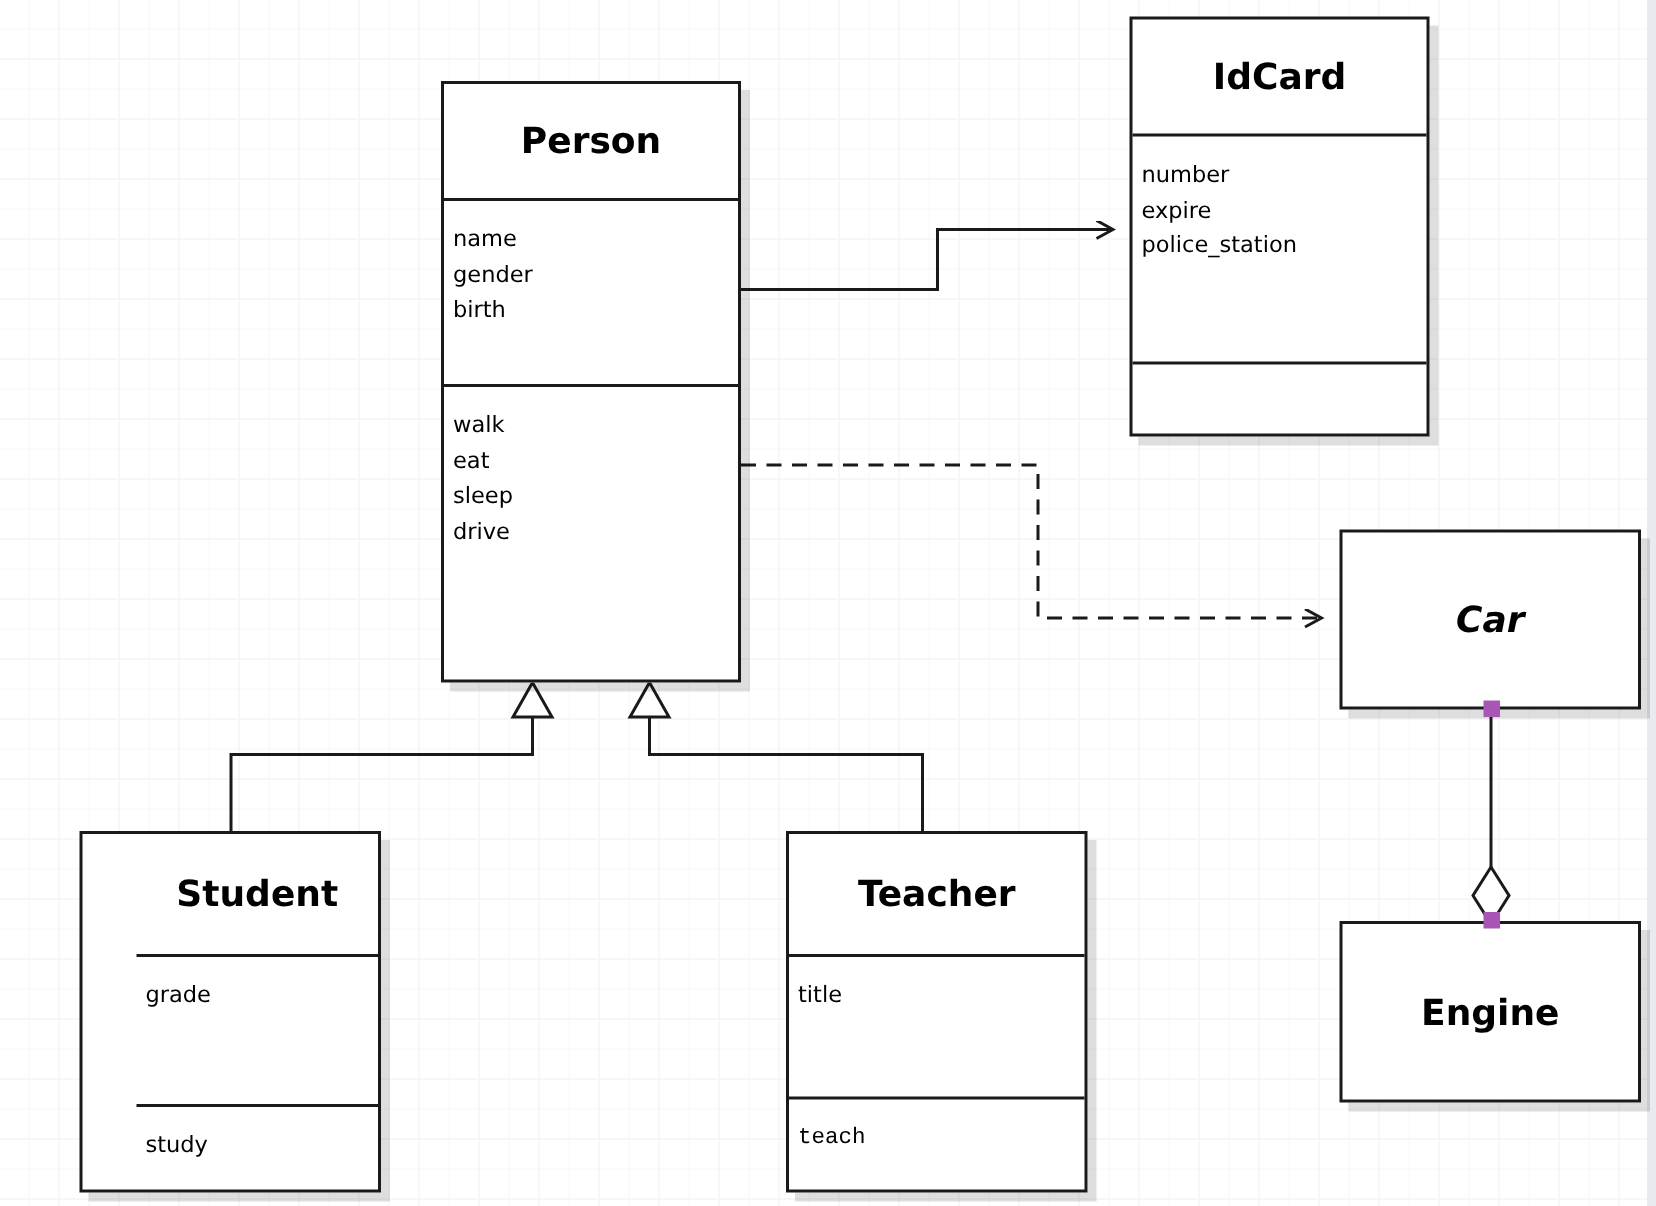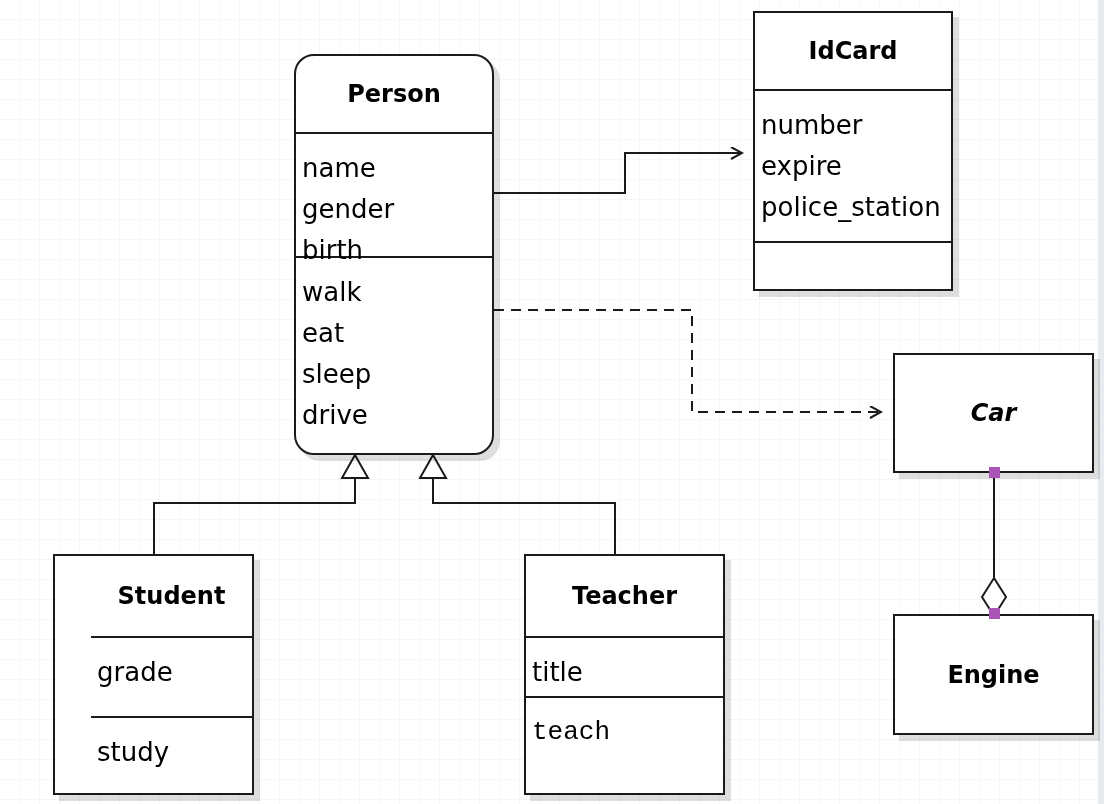--- a/index.html
+++ b/index.html
@@ -78,21 +78,21 @@
     display: flex;
     align-items: center;
     justify-content: center;
     box-sizing: border-box;
   }
 
   .compartment {
     box-sizing: border-box;
     border-top: 2px solid #1a1a1a;
     padding: 14px 6px 6px 6px;
-    font-size: 26px;
+    font-size: 15px;
     color: #000000;
     line-height: 1.58;
   }
 
   .compartment.empty {
     padding: 0;
   }
 
   .member {
     white-space: nowrap;
@@ -143,21 +143,21 @@
 
     <g>
       <path d="M 994 472 L 994 614" fill="none" stroke="#1a1a1a" stroke-width="2"></path>
       <polygon points="994,578 1006,597 994,616 982,597" fill="#ffffff" stroke="#1a1a1a" stroke-width="2"></polygon>
     </g>
   </svg>
 
   <div class="handle" style="left:989px; top:467px; background:#a855b5;"></div>
   <div class="handle" style="left:989px; top:608px; background:#a855b5;"></div>
 
-  <div class="uml-class" style="left:294px; top:54px; width:200px; height:401px;border-radius:20px;">
+  <div class="uml-class" style="left:294px; top:54px; width:200px; height:401px;">
     <div class="uml-title title-only" style="height:76px;">Person</div>
     <div class="compartment" style="height:124px;">
       <div class="member">name</div>
       <div class="member">gender</div>
       <div class="member">birth</div>
     </div>
     <div class="compartment" style="height:111px;">
       <div class="member">walk</div>
       <div class="member">eat</div>
       <div class="member">sleep</div>
@@ -170,31 +170,31 @@
     <div class="compartment" style="height:152px;">
       <div class="member">number</div>
       <div class="member">expire</div>
       <div class="member">police_station</div>
     </div>
     <div class="compartment empty" style="height:48px;"></div>
   </div>
 
   <div class="uml-class" style="left:53px; top:554px; width:201px; height:241px;padding-left:36px;">
     <div class="uml-title title-only" style="height:80px;">Student</div>
-    <div class="compartment" style="height:80px;">
+    <div class="compartment" style="height:100px;">
       <div class="member">grade</div>
     </div>
     <div class="compartment" style="height:77px;">
       <div class="member">study</div>
     </div>
   </div>
 
   <div class="uml-class" style="left:524px; top:554px; width:201px; height:241px;">
     <div class="uml-title title-only" style="height:80px;">Teacher</div>
-    <div class="compartment" style="height:60px;">
+    <div class="compartment" style="height:95px;">
       <div class="member">title</div>
     </div>
     <div class="compartment" style="height:77px;font-family:Liberation Mono, monospace;">
       <div class="member">teach</div>
     </div>
   </div>
 
   <div class="uml-class" style="left:893px; top:353px; width:201px; height:120px;">
     <div class="uml-title title-only" style="height:116px;font-style:italic;">Car</div>
   </div>

